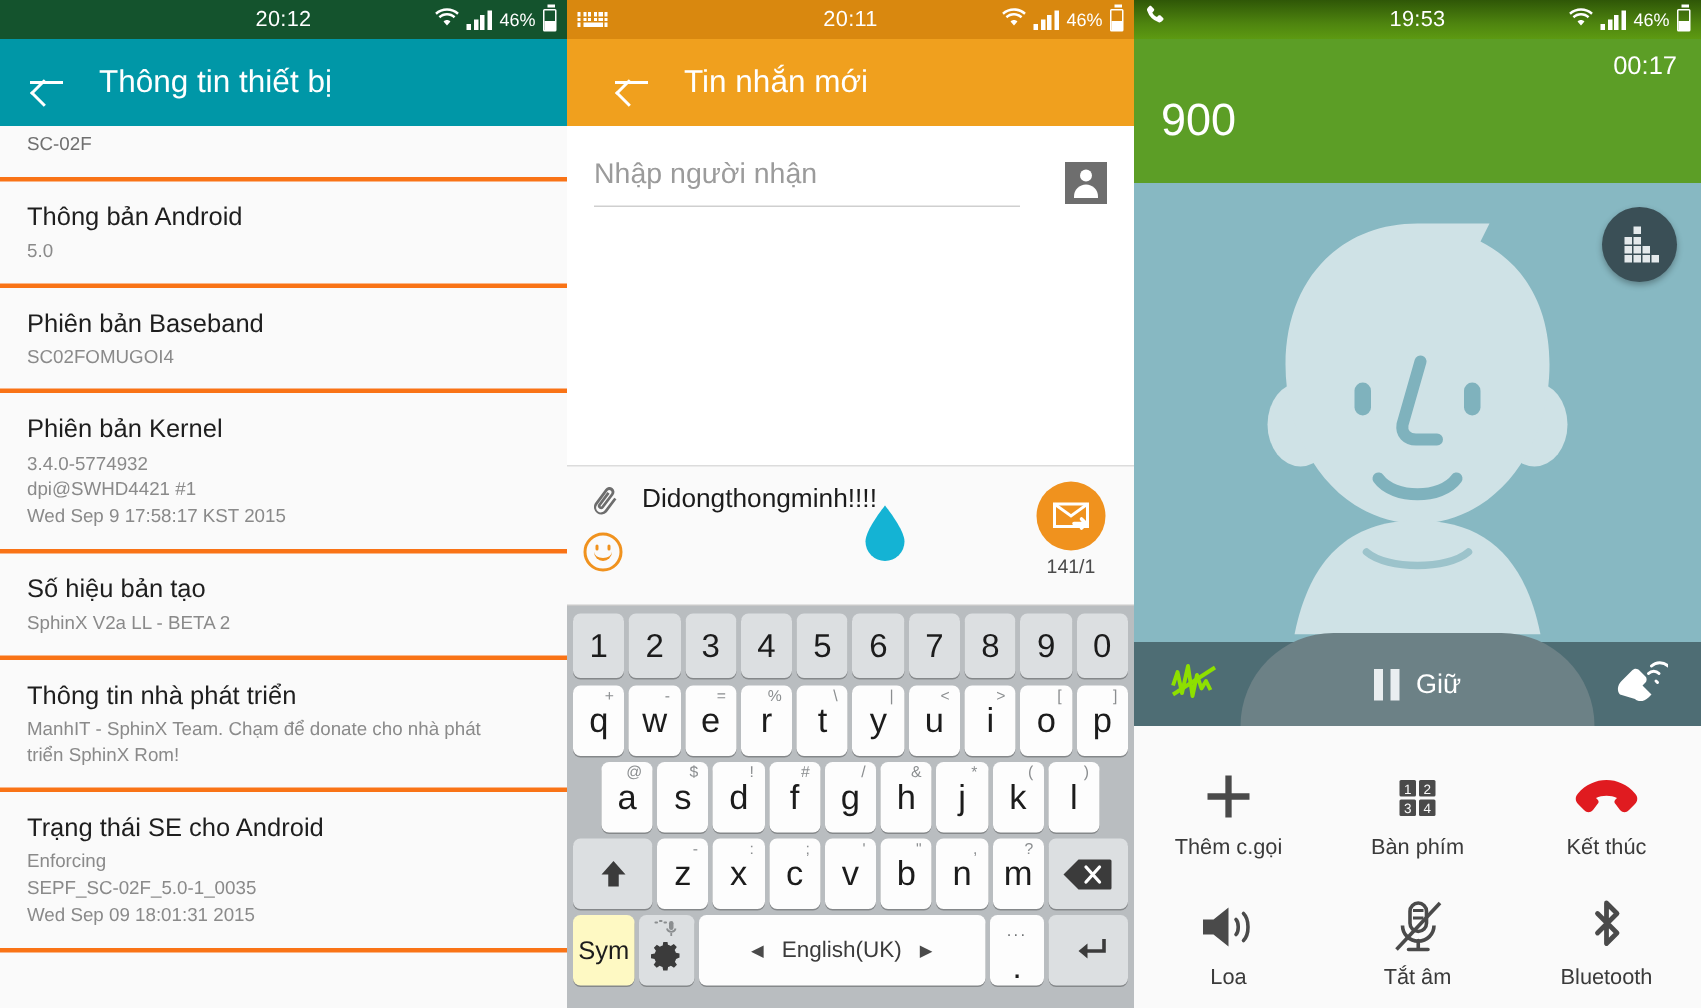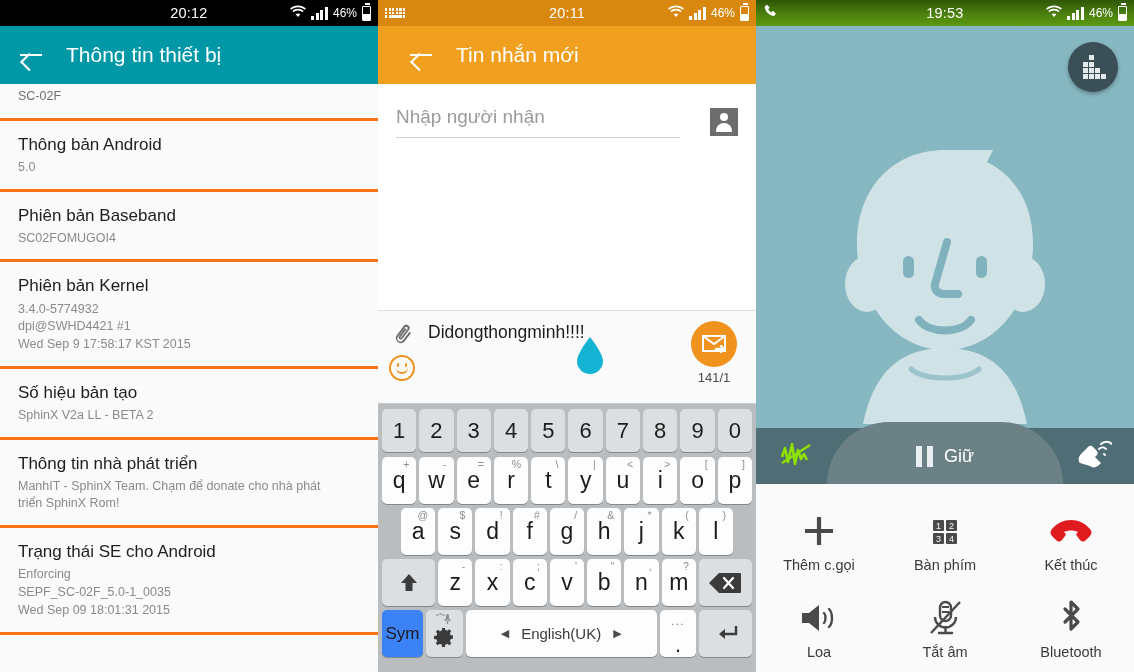--- a/index.html
+++ b/index.html
@@ -41,21 +41,21 @@
     width: 9px; height: 15px; border: 1.6px solid #fff; border-radius: 1px;
     position: relative; background: linear-gradient(to top,#fff 46%, transparent 46%);
   }
   .batt::before {
     content: ""; position: absolute; top: -3.4px; left: 2px;
     width: 5px; height: 2px; background: #fff;
   }
 
   
   .p1 { background: #fafafa; }
-  .p1 .statusbar { background: #000000; }
+  .p1 .statusbar { background: #14532d; }
   .p1 .sb-right .sb-batt-txt, .p1 .sb-time { color: #fff; }
   .appbar-teal {
     height: 58px; background: #0097a7; display: flex; align-items: center;
     padding-left: 18px; gap: 22px;
   }
   .appbar-title { color: #fff; font-size: 21px; font-weight: 400; }
   .back-arrow { width: 26px; height: 26px; position: relative; flex: none; }
   .back-arrow::before {
     content: ""; position: absolute; left: 2px; top: 12px;
     width: 22px; height: 2px; background: #fff;
@@ -151,21 +151,21 @@
     position: relative; display: flex; align-items: center; justify-content: center;
     box-shadow: 0 1px 0 rgba(0,0,0,.28);
     font-size: 23px; color: #1c1c1c;
   }
   .key .alt {
     position: absolute; top: 1px; right: 7px; font-size: 10.5px; color: #8b8e90;
   }
   .key.num { background: #dcdfe1; height: 43px; font-size: 22px; }
   .krow.numrow { margin-bottom: 5px; }
   .key.shift, .key.del { flex: 1.55; background: #dcdfe1; }
-  .key.sym { flex: 1.05; background: #3b82f6; font-size: 17px; }
+  .key.sym { flex: 1.05; background: #fef9c3; font-size: 17px; }
   .key.setting { flex: 0.95; background: #dcdfe1; }
   .key.space { flex: 4.9; background: #fdfdfd; font-size: 15px; color: #3b3b3b; }
   .key.period { flex: 0.95; background: #fdfdfd; }
   .key.enter { flex: 1.35; background: #dcdfe1; }
   .sp-label { display: flex; align-items: center; gap: 12px; }
   .sp-arrow { font-size: 11px; color: #4a4a4a; }
   .mic-dots {
     position: absolute; top: 3px; right: 50%; transform: translateX(50%);
     font-size: 9px; color: #8b8e90; letter-spacing: 1px;
   }
@@ -564,20 +564,24 @@
             <i></i>
             <i></i>
             <i></i>
             <i></i>
           </span>
         <span class="sb-batt-txt">46%</span>
         <span class="batt"></span>
       </div>
     </div>
 
+    <div class="call-header">
+      <div class="call-duration">00:17</div>
+      <div class="call-number">900</div>
+    </div>
 
     <div class="avatar-area">
       <div class="eq-btn">
         <svg width="50" height="50" viewBox="0 0 50 50">
           <g fill="#e4eaec">
             <rect x="21" y="13" width="5" height="5"></rect>
             <rect x="15" y="20" width="5" height="5"></rect>
               <rect x="21" y="20" width="5" height="5"></rect>
             <rect x="15" y="26" width="5" height="5"></rect>
               <rect x="21" y="26" width="5" height="5"></rect>

